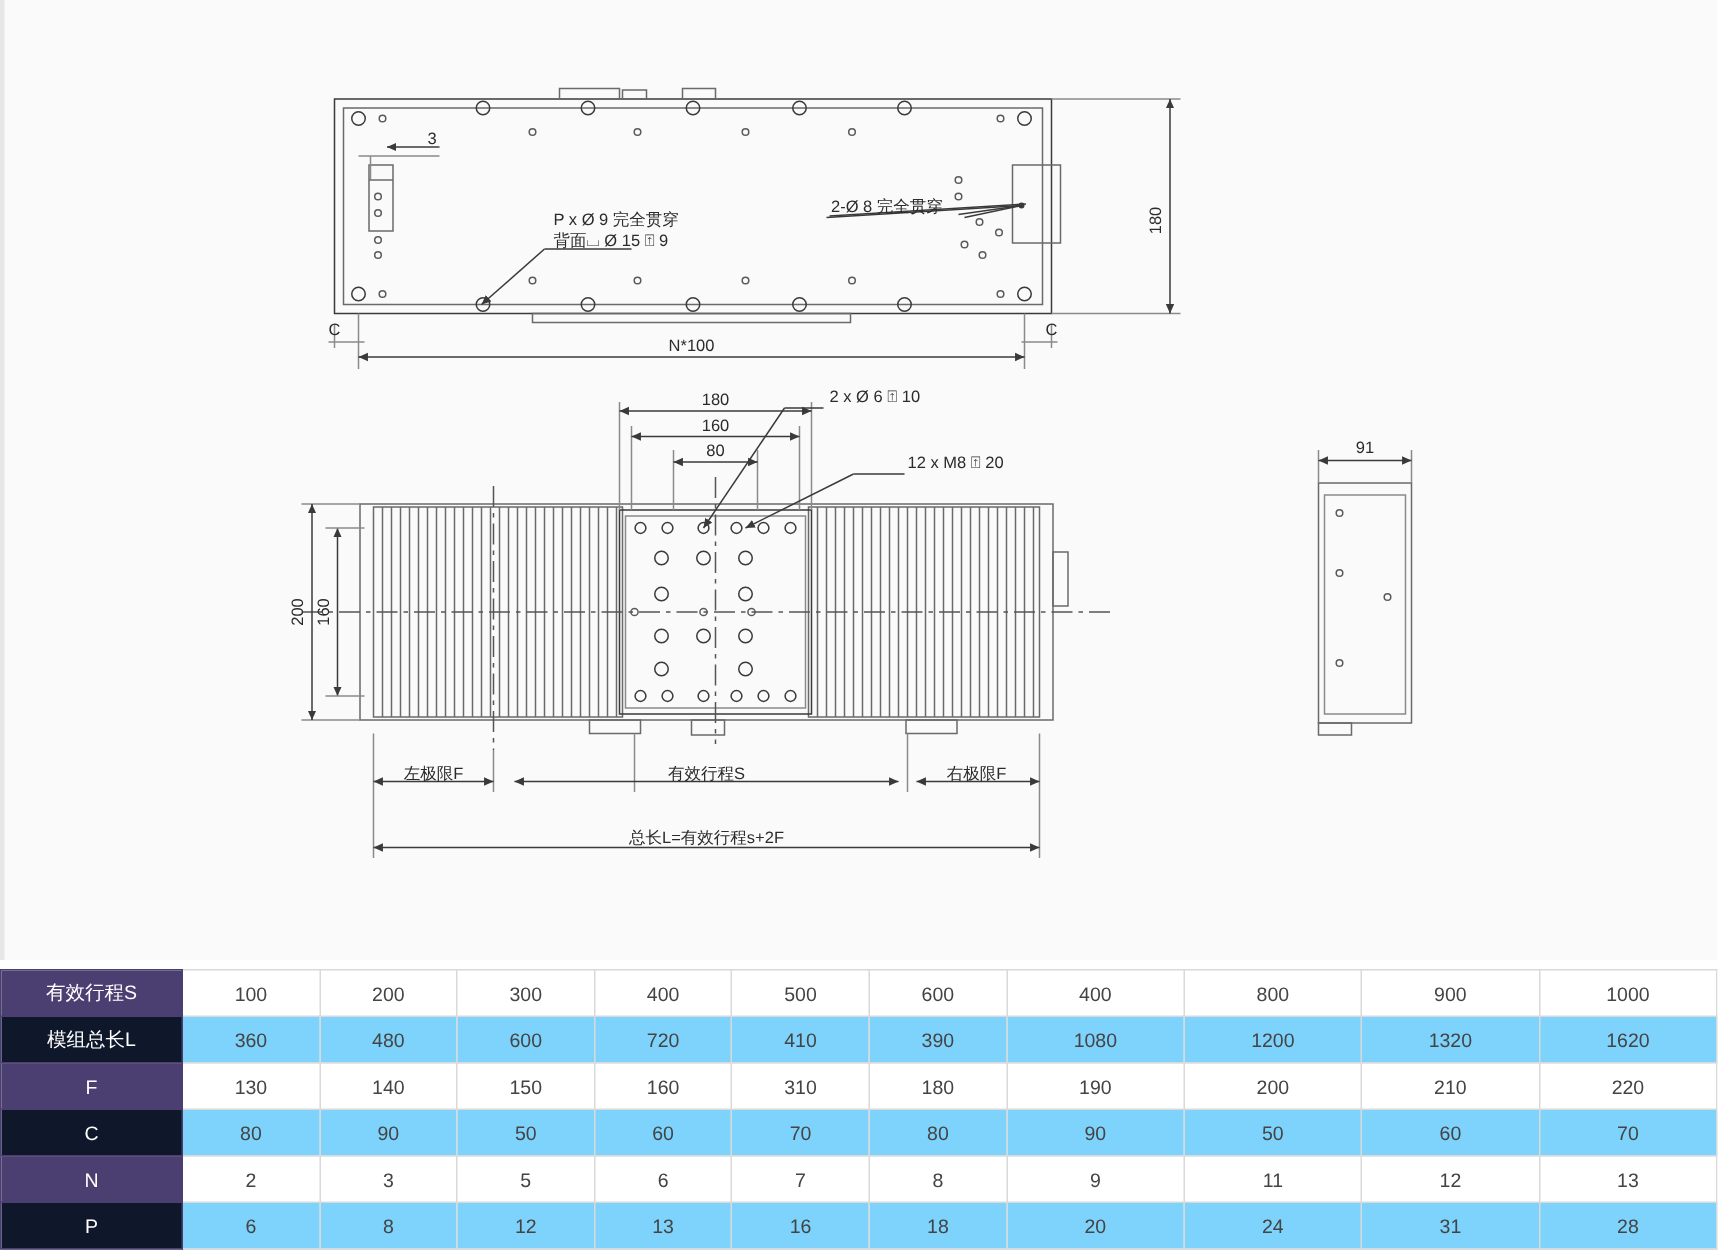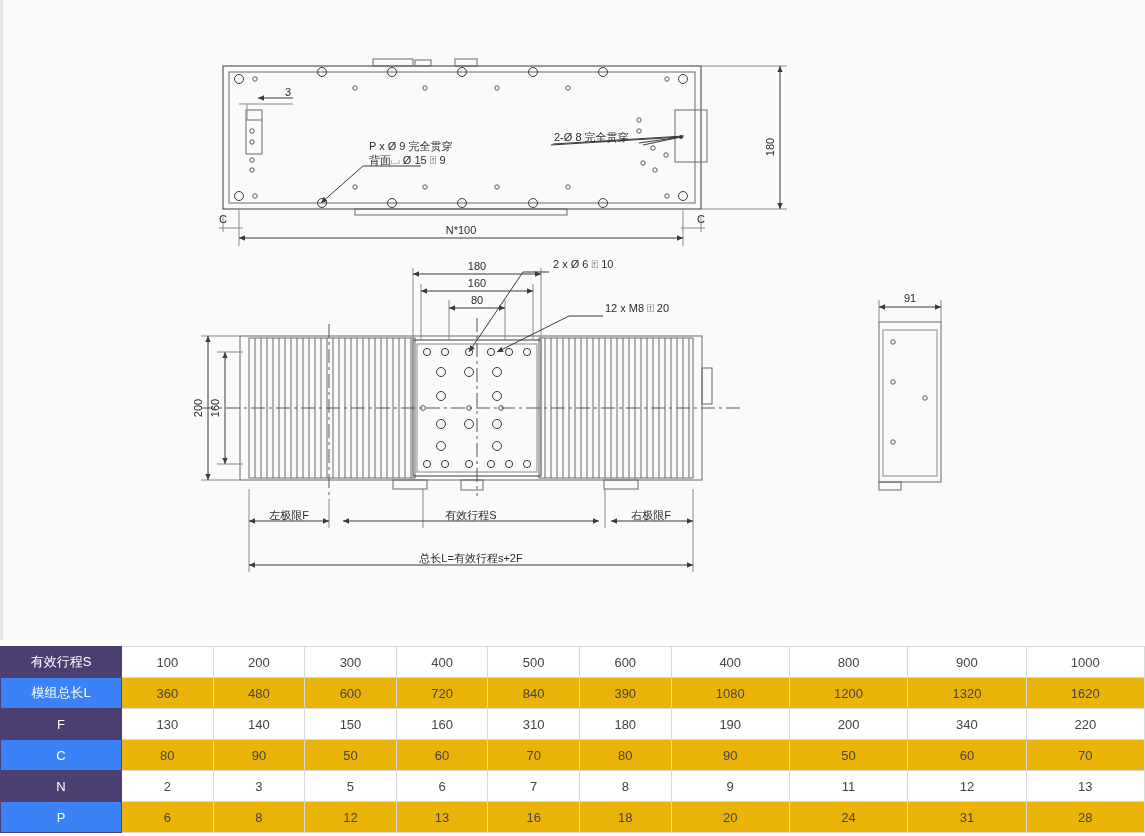--- a/index.html
+++ b/index.html
@@ -51,24 +51,24 @@
     background: #ffffff;
   }
   #spec-table td.rowhead {
     background: #4b3f72;
     color: #ffffff;
     width: 118px;
     font-size: 13px;
     border: 1px solid #4b3f72;
   }
   #spec-table tr.alt td {
-    background: #eab308;
+    background: #7dd3fc;
   }
   #spec-table tr.alt td.rowhead {
-    background: #3b82f6;
+    background: #0f172a;
   }
   text { font-family: "Liberation Sans", sans-serif; }
 </style>
 </head>
 <body>
 
 <div id="page">
 
   <div id="drawing-area">
     <svg id="drawing-svg" width="1145" height="640" viewBox="0 0 1145 640">
@@ -378,38 +378,38 @@
         <td>800</td>
         <td>900</td>
         <td>1000</td>
       </tr>
       <tr class="alt">
         <td class="rowhead">模组总长L</td>
         <td>360</td>
         <td>480</td>
         <td>600</td>
         <td>720</td>
-        <td>840</td>
+        <td>410</td>
         <td>390</td>
         <td>1080</td>
         <td>1200</td>
         <td>1320</td>
         <td>1620</td>
       </tr>
       <tr>
         <td class="rowhead">F</td>
         <td>130</td>
         <td>140</td>
         <td>150</td>
         <td>160</td>
         <td>310</td>
         <td>180</td>
         <td>190</td>
         <td>200</td>
-        <td>340</td>
+        <td>210</td>
         <td>220</td>
       </tr>
       <tr class="alt">
         <td class="rowhead">C</td>
         <td>80</td>
         <td>90</td>
         <td>50</td>
         <td>60</td>
         <td>70</td>
         <td>80</td>

